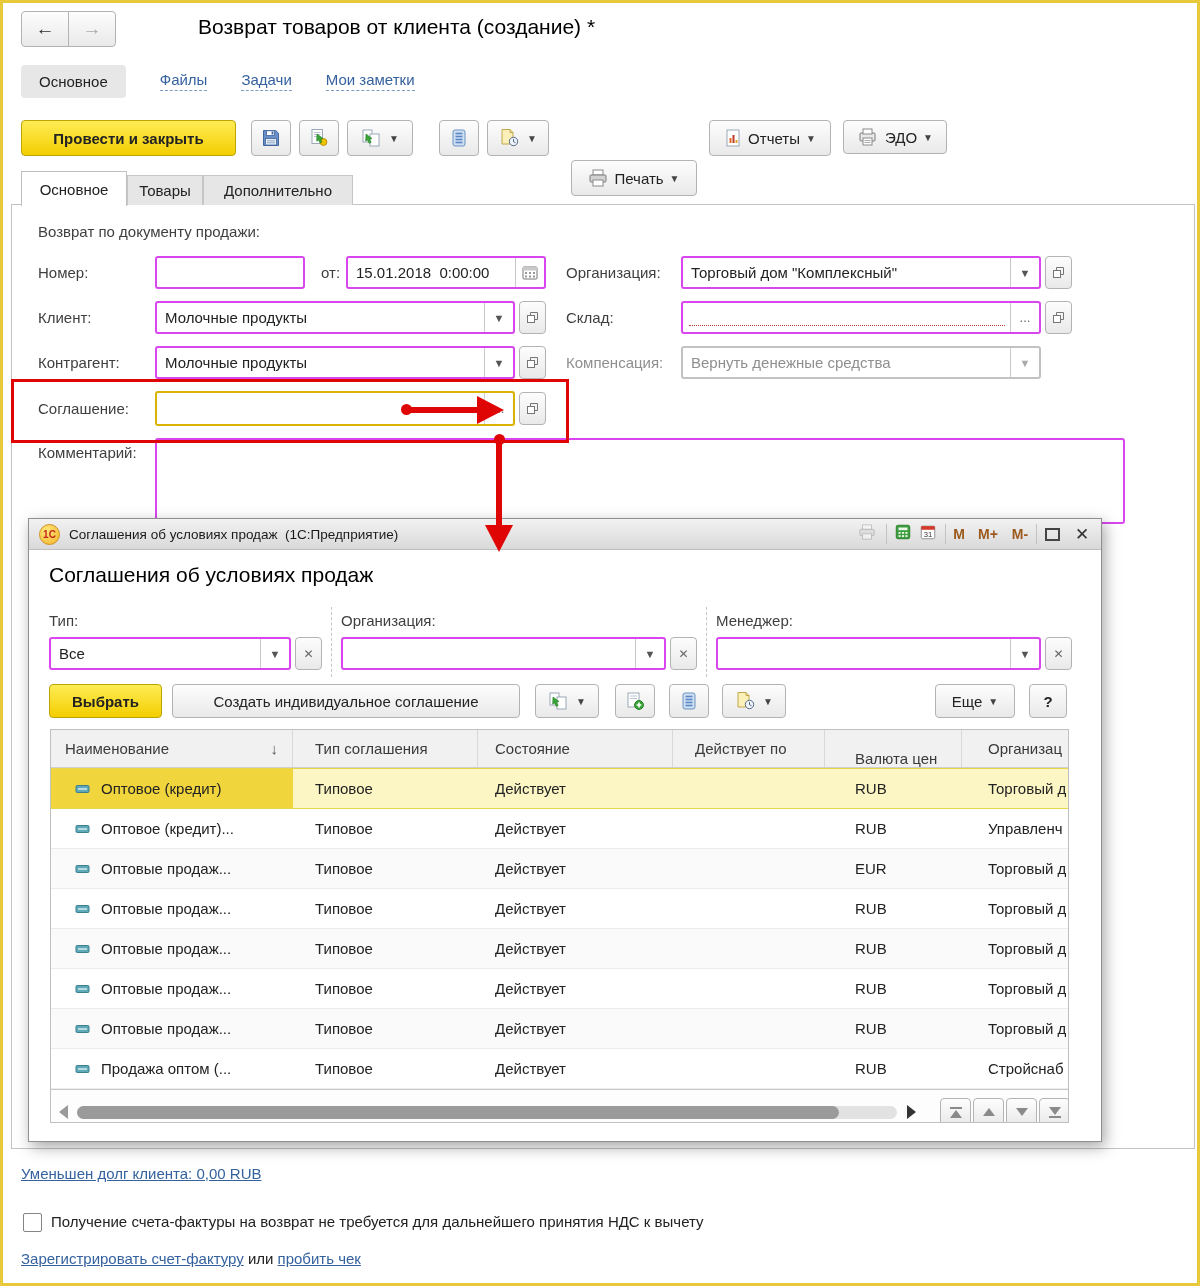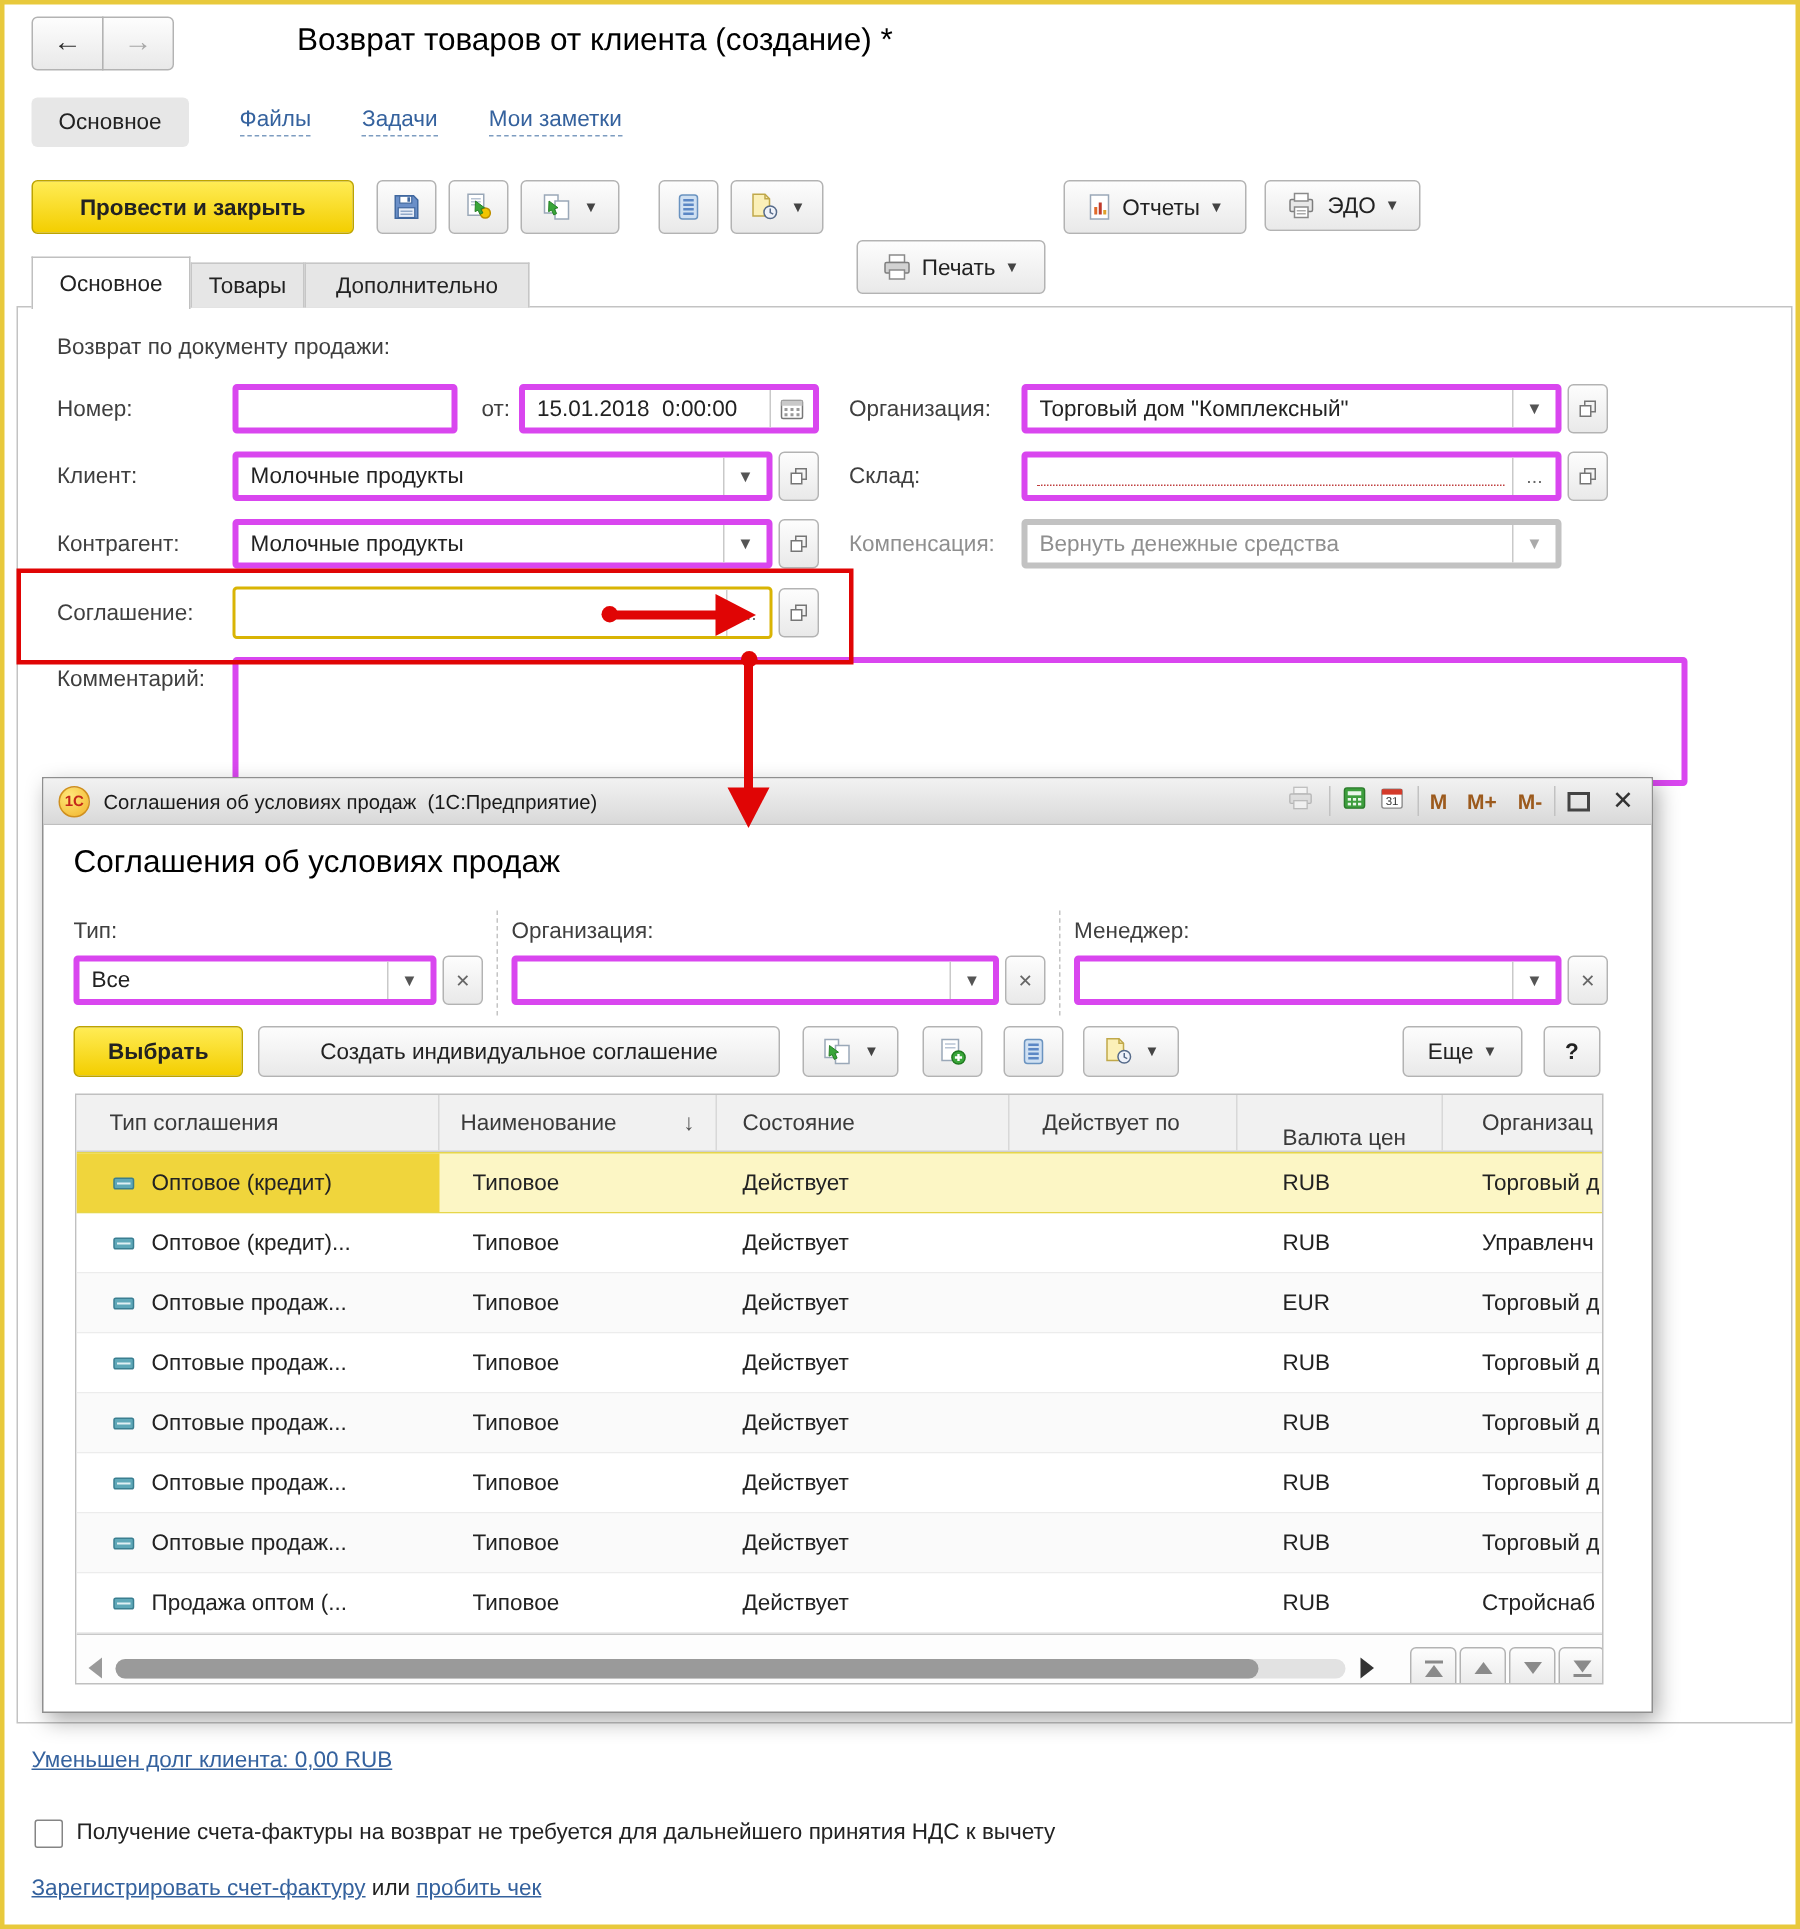--- a/index.html
+++ b/index.html
@@ -2,21 +2,21 @@
 <html><head>
 <meta charset="utf-8">
 <style>
   html,body{margin:0;padding:0;background:#fff;}
   body{font-family:"Liberation Sans","DejaVu Sans",sans-serif;color:#222;}
   #app{position:relative;width:1200px;height:1286px;background:#fff;border:3px solid #e8c93c;box-sizing:border-box;overflow:hidden;}
   .abs{position:absolute;}
   .lbl{font-size:15px;color:#3f3f3f;white-space:nowrap;}
   .btn{display:flex;align-items:center;justify-content:center;gap:6px;background:linear-gradient(#fdfdfd,#e9e9e9);border:1px solid #b3b3b3;border-radius:4px;box-sizing:border-box;font-size:15px;color:#222;}
   .ybtn{background:linear-gradient(#ffec55,#f3ce00);border:1px solid #bda400;font-weight:bold;}
-  .field{display:flex;align-items:center;background:#fff;border:4px solid #d946ef;border-radius:3px;box-sizing:border-box;font-size:15px;}
+  .field{display:flex;align-items:center;background:#fff;border:2px solid #d946ef;border-radius:3px;box-sizing:border-box;font-size:15px;}
   .fval{flex:1;padding:0 8px;white-space:pre;overflow:hidden;}
   .dd{width:28px;align-self:stretch;border-left:1px solid #c9c9c9;display:flex;align-items:center;justify-content:center;color:#555;font-size:11px;}
   .link{color:#35629e;text-decoration:none;font-size:15px;}
   .dash-u{border-bottom:1px dashed #7d9cc0;padding-bottom:2px;}
   .sol-u{text-decoration:underline;}
   .caret{font-size:10px;color:#444;}
   .ic{display:block;}
   
   .tab{box-sizing:border-box;display:flex;align-items:center;justify-content:center;font-size:15px;}
   
@@ -359,26 +359,26 @@
     </div>
     <div class="btn abs" style="left:906px;top:165px;width:80px;height:34px;">
       <span>Еще</span>
       <span class="caret">▼</span>
     </div>
     <div class="btn abs" style="left:1000px;top:165px;width:38px;height:34px;font-weight:bold;">?</div>
 
     <div class="abs" style="left:21px;top:210px;width:1019px;height:394px;border:1px solid #c0c0c0;box-sizing:border-box;overflow:hidden;">
 
       <div class="tgrid" style="background:#f1f1f1;border-bottom:1px solid #cfcfcf;">
-        <div class="hcell">
-            <span>Тип соглашения</span>
-          </div>
         <div class="hcell" style="padding-left:14px;justify-content:space-between;">
             <span>Наименование</span>
             <span style="color:#555;margin-right:14px;">↓</span>
+          </div>
+        <div class="hcell">
+            <span>Тип соглашения</span>
           </div>
         <div class="hcell" style="padding-left:17px;">
             <span>Состояние</span>
           </div>
         <div class="hcell">
             <span>Действует по</span>
           </div>
         <div class="hcell" style="padding-left:30px;align-items:flex-end;">
             <span>Валюта цен</span>
           </div>

